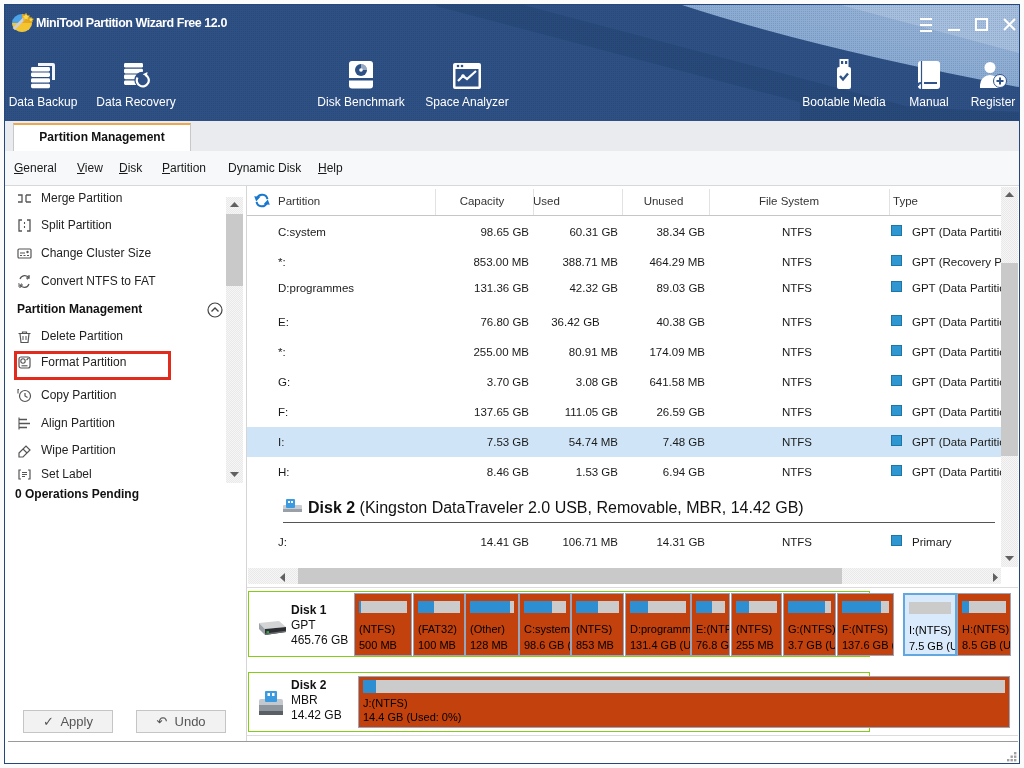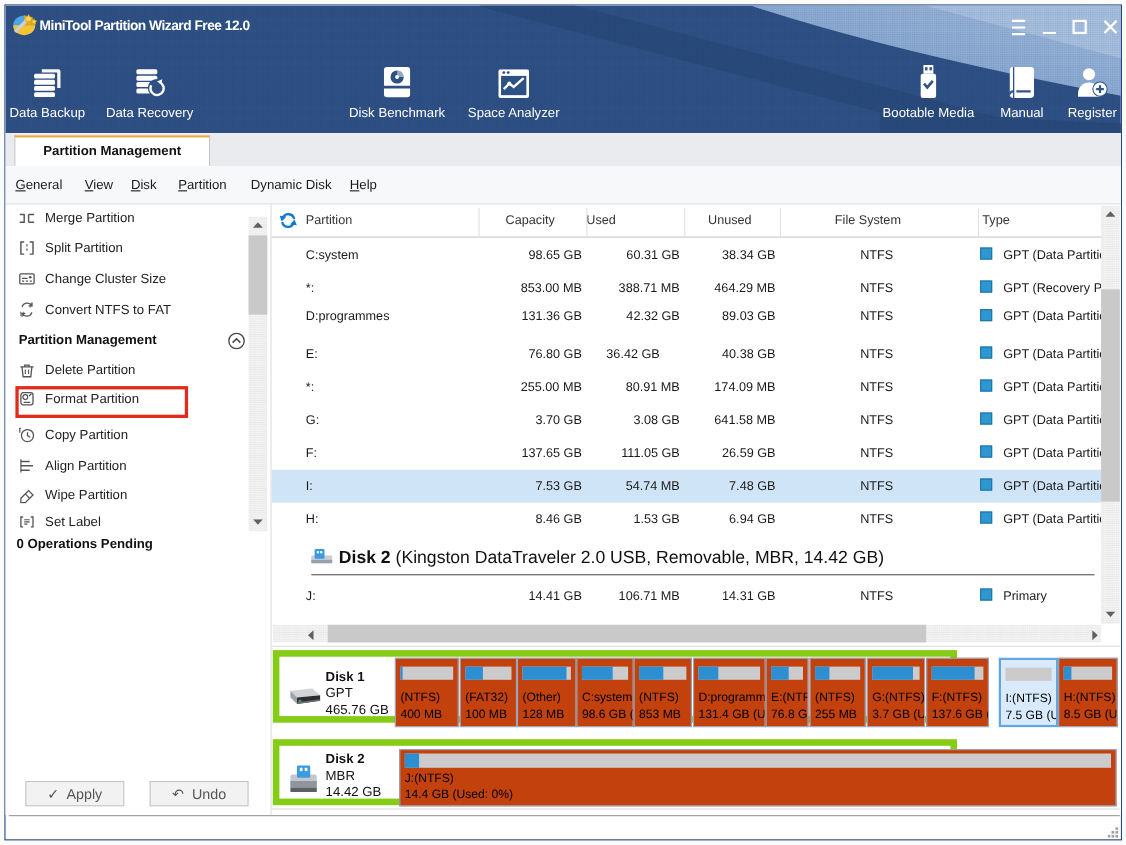--- a/index.html
+++ b/index.html
@@ -39,21 +39,21 @@
 .trow { position:absolute; left:0; width:754px; height:30px; font-size:11.5px; color:#1a1a1a; }
 .trow div { position:absolute; top:0; height:30px; line-height:30px; }
 .tsq { position:absolute; width:11px; height:11px; top:8px; left:644px; background:#2e96d1; border:1px solid #1d75a8; }
 .hl { background:#cfe5f7; }
 
 #vscroll { position:absolute; left:754px; top:1px; width:17px; height:380px; background:conic-gradient(#f6f6f6 25%, #e9e9e9 0 50%, #f6f6f6 0 75%, #e9e9e9 0); background-size:2px 2px; }
 #vscroll .thumb { position:absolute; left:0; top:76px; width:17px; height:193px; background:#c9c9c9; }
 #hscroll { position:absolute; left:1px; top:382px; width:753px; height:16px; background:conic-gradient(#f6f6f6 25%, #e9e9e9 0 50%, #f6f6f6 0 75%, #e9e9e9 0); background-size:2px 2px; }
 #hscroll .thumb { position:absolute; left:50px; top:0; width:544px; height:16px; background:#c9c9c9; }
 
-.diskbox { position:absolute; left:1px; width:622px; height:67px; border:6px solid #84cc16; background:#fff; }
+.diskbox { position:absolute; left:1px; width:622px; height:67px; border:1px solid #84cc16; background:#fff; }
 .dmeta { position:absolute; left:14px; top:8px; font-size:12px; color:#111; line-height:15px; }
 .block { position:absolute; top:1px; height:63px; border:1px solid #98a6bd; background:#c2410c; overflow:hidden; }
 .block .bar { position:absolute; left:4px; top:7px; right:4px; height:12px; background:#cbcbcb; }
 .block.sel { background:#d8eafb; border:2px solid #62a7e0; }
 .block .bar i { position:absolute; left:0; top:0; bottom:0; background:#2d8fd2; }
 .block .t1 { position:absolute; left:4px; top:29px; font-size:11px; white-space:nowrap; }
 .block .t2 { position:absolute; left:4px; top:45px; font-size:11px; white-space:nowrap; }
 
 .btn { position:absolute; width:90px; height:23px; background:#f2f2f2; border:1px solid #c5c5c5; color:#555; font-size:13px; text-align:center; line-height:21px; }
 #statusline { position:absolute; left:3px; top:736px; width:1010px; height:1px; background:#9a9a9a; }
@@ -404,21 +404,21 @@
           <path d="M14,9 L35,7 L35,12 L14,15 Z" fill="#2c2e32"></path>
           <rect x="15.5" y="11.2" width="2.5" height="2" fill="#2fae3f" transform="rotate(-3 16 12)"></rect>
           <path d="M14,13.5 L35,10.7 L35,12 L14,15 Z" fill="#6a6f75"></path>
         </svg>
       <div class="dmeta" style="left:42px;top:11px"><b>Disk 1</b><br>GPT<br>465.76 GB</div>
       <div class="block" style="left:105px;width:58px">
           <div class="bar">
             <i style="width:5%"></i>
           </div>
           <div class="t1">(NTFS)</div>
-          <div class="t2">400 MB</div>
+          <div class="t2">500 MB</div>
         </div>
       <div class="block" style="left:164px;width:52px">
           <div class="bar">
             <i style="width:38%"></i>
           </div>
           <div class="t1">(FAT32)</div>
           <div class="t2">100 MB</div>
         </div>
       <div class="block" style="left:216px;width:54px">
           <div class="bar">

